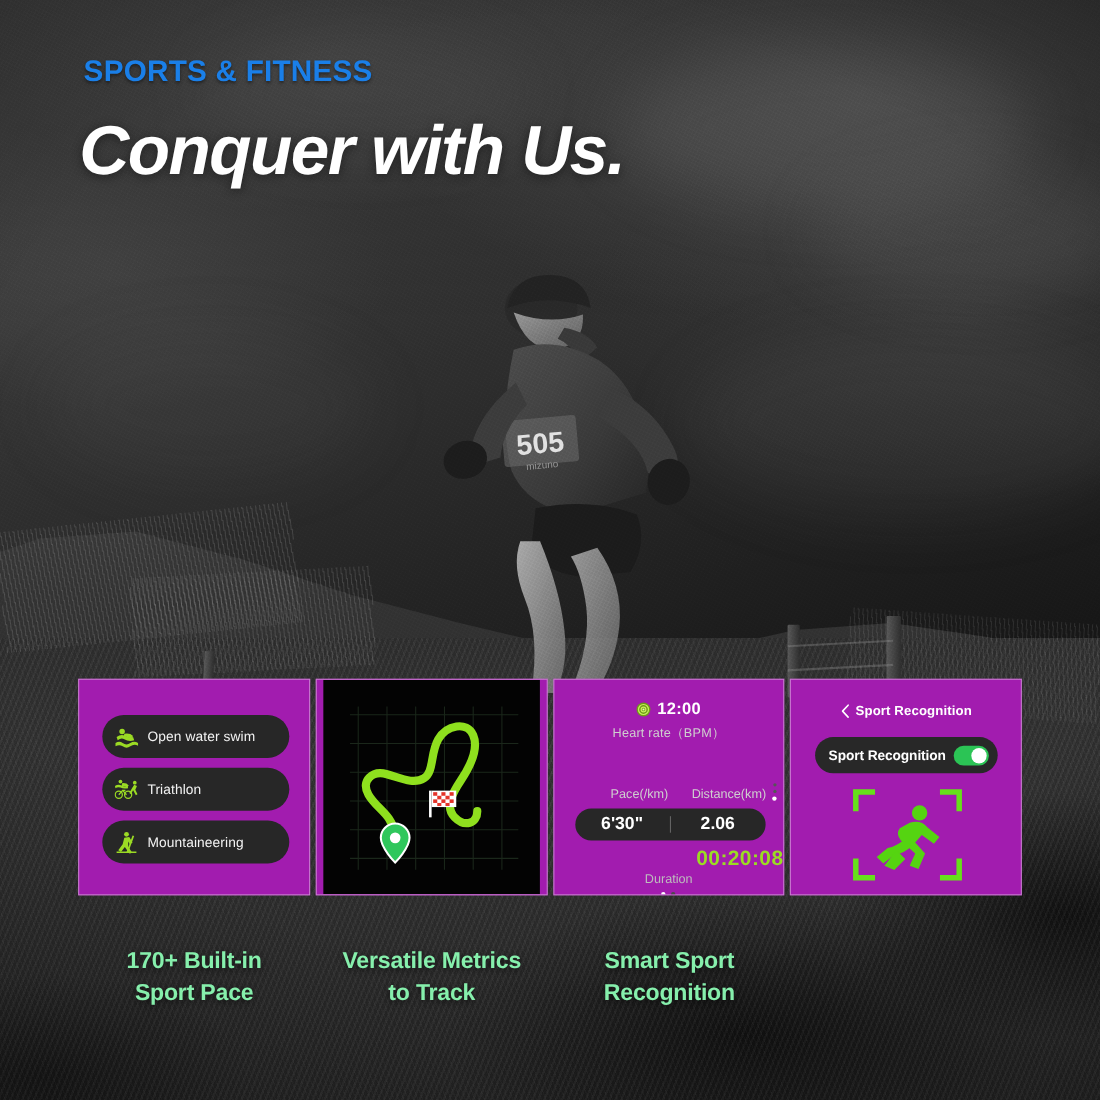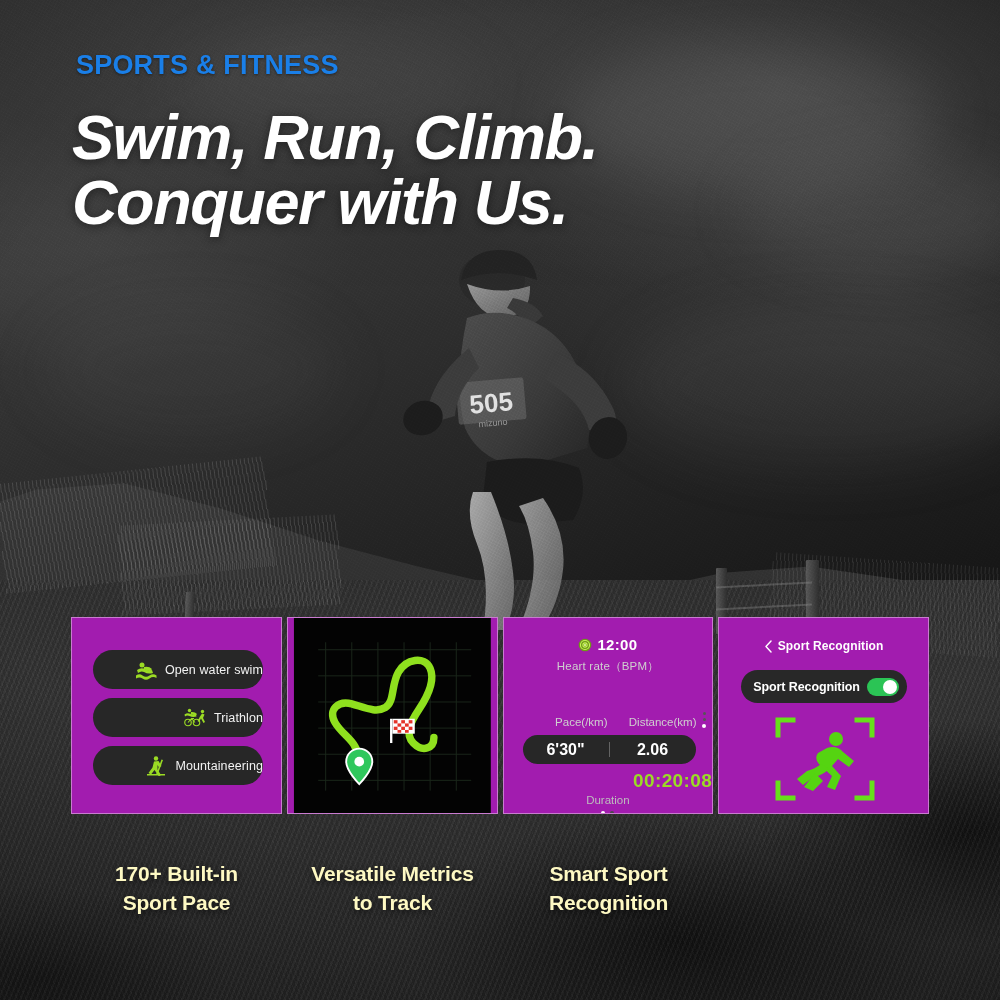--- a/index.html
+++ b/index.html
@@ -137,21 +137,20 @@
   .mode-list {
     position: absolute; left: 21px; top: 32px;
     display: flex; flex-direction: column; gap: 9px;
   }
   .mode-pill {
     width: 170px; height: 39px;
     background: #272727;
     border-radius: 20px;
     display: flex; align-items: center; gap: 7px;
     padding-left: 11px;
-    justify-content: flex-end;
   }
   .mode-ico { width: 23px; height: 21px; flex: 0 0 23px; }
   .mode-ico svg { display: block; width: 100%; height: 100%; }
   .mode-label {
     color: #f2f2f2; font-size: 12.5px; letter-spacing: .1px; white-space: nowrap;
   }
 
   
   .trackwrap { position: absolute; inset: 0; }
   .trackwrap svg { display: block; width: 100%; height: 100%; }
@@ -259,21 +258,21 @@
   .sr-art { position: absolute; left: 56px; top: 99px; width: 100px; height: 84px; }
   .sr-art svg { display: block; width: 100%; height: 100%; }
 
   
   .captions {
     position: absolute; left: 71px; top: 860px;
     width: 858px; display: flex; gap: 5px;
   }
   .caption {
     width: 211px; text-align: center;
-    color: #fef9c3; font-size: 21px; font-weight: 700;
+    color: #86efac; font-size: 21px; font-weight: 700;
     line-height: 1.38; letter-spacing: -.2px;
     text-shadow: 0 2px 6px rgba(0,0,0,.6);
   }
 </style>
 </head>
 <body>
 
 <div class="stage">
 
   <div class="bg-photo">
@@ -335,21 +334,20 @@
     </div>
 
     <div class="bg-grain"></div>
     <div class="bg-topshade"></div>
     <div class="bg-vignette"></div>
   </div>
 
   <div class="eyebrow">SPORTS &amp; FITNESS</div>
   <div class="headline">
 
-    <span class="l2">Swim, Run, Climb.</span>
     <span class="l2">Conquer with Us.</span>
   </div>
 
   <div class="cards">
 
     <div class="card">
       <div class="mode-list">
 
         <div class="mode-pill">
           <span class="mode-ico">

